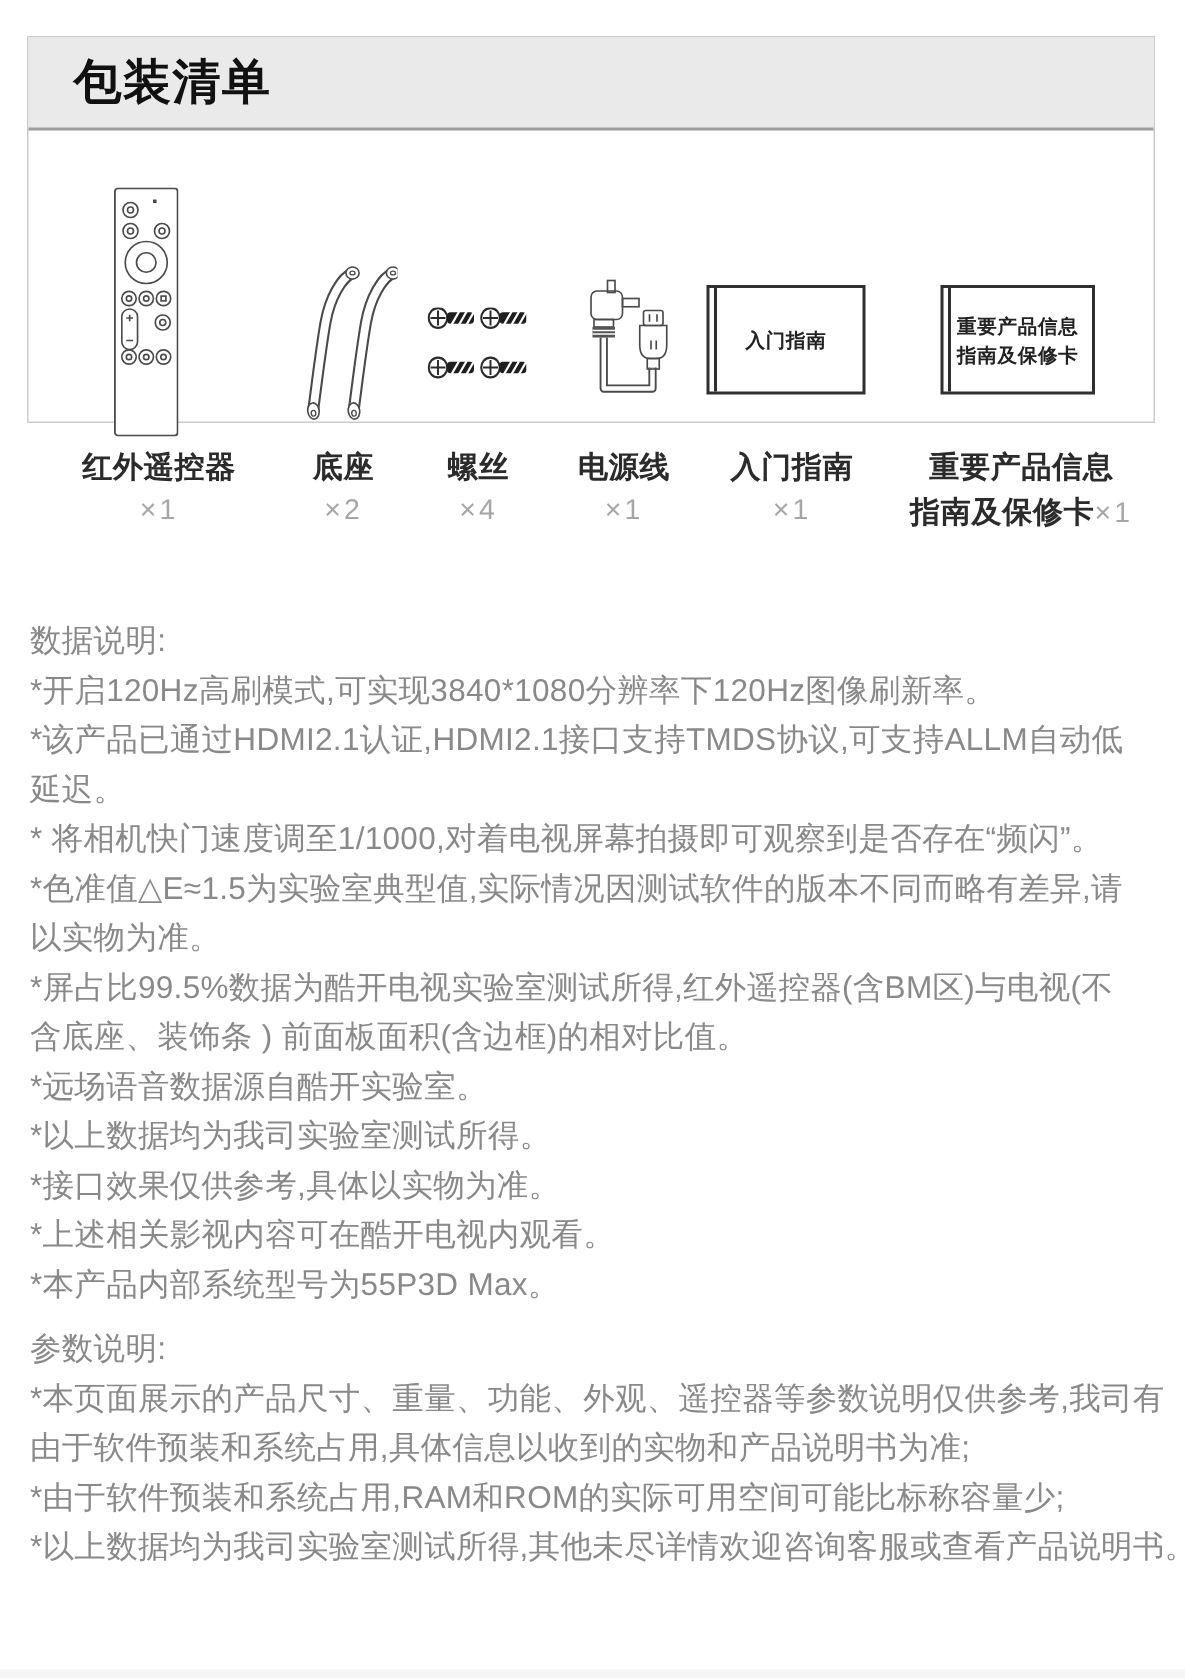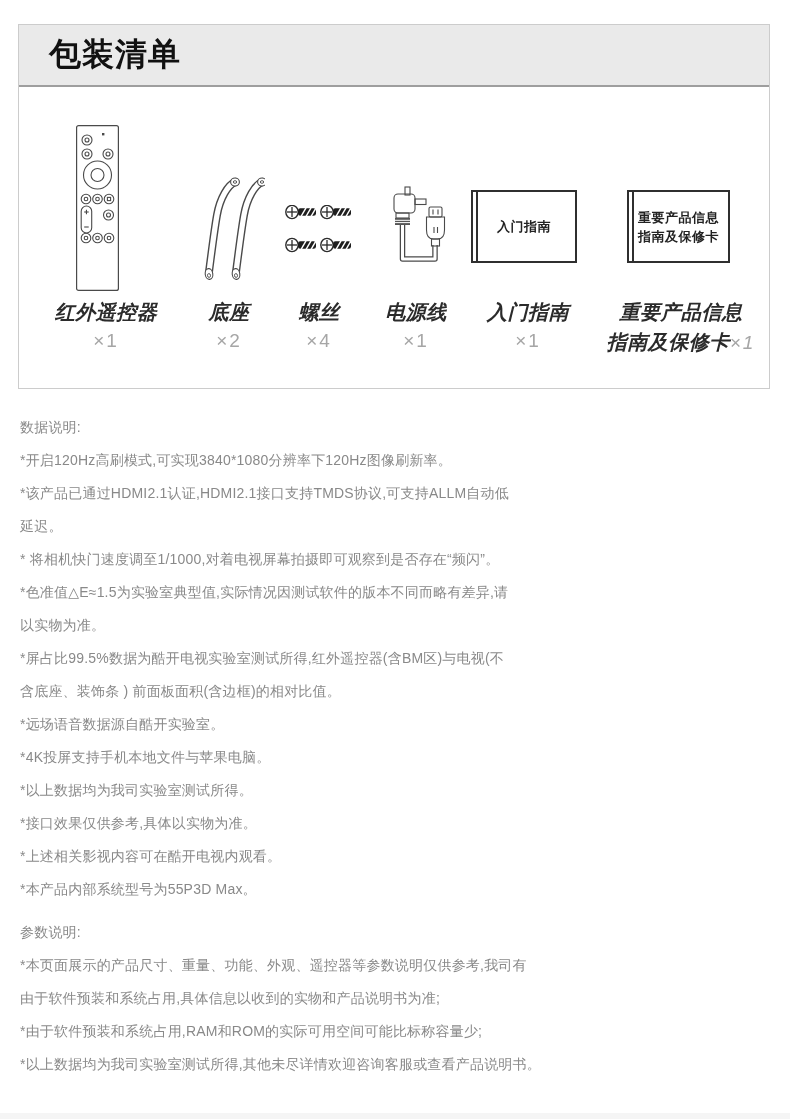--- a/index.html
+++ b/index.html
@@ -15,21 +15,21 @@
     --footer-bar:#f5f5f5;
   }
   *{margin:0;padding:0;box-sizing:border-box;}
   html,body{background:var(--page-bg);}
   body{
     width:790px;height:1119px;position:relative;overflow:hidden;
     font-family:"Liberation Sans","DejaVu Sans",sans-serif;
   }
   
   .pack-box{
-    position:absolute;left:18px;top:24px;width:752px;height:365px;
+    position:absolute;left:18px;top:24px;width:752px;height:258px;
     border:1px solid var(--box-border);background:#fff;
   }
   .pack-header{
     height:62px;background:var(--header-bg);
     border-bottom:2px solid var(--header-rule);
     display:flex;align-items:center;
   }
   .pack-title{
     font-size:32px;font-weight:bold;color:var(--title-color);
     padding-left:30px;letter-spacing:1px;
@@ -44,34 +44,34 @@
     content:"";position:absolute;left:3px;top:0;bottom:0;width:1.5px;background:#2f2f2f;
   }
   .booklet .bk-line{
     font-size:13px;font-weight:bold;color:#222;line-height:19px;letter-spacing:0.5px;
   }
   .item-label{
     position:absolute;top:272px;width:180px;text-align:center;
   }
   .item-name{
     font-size:20px;font-weight:bold;color:var(--item-name-color);
-    line-height:30px;letter-spacing:0.5px;font-style:italic;
+    line-height:30px;letter-spacing:0.5px;
   }
   .item-count{
     font-size:19px;color:var(--count-color);line-height:28px;letter-spacing:2px;
   }
   .item-label.wide{width:220px;}
   .count-inline{font-size:19px;font-weight:normal;color:var(--count-color);letter-spacing:2px;}
   
   .notes{
     position:absolute;left:20px;top:411px;width:752px;
   }
   .note-block.params{margin-top:10px;}
   .note-line{
-    font-size:14px;line-height:33px;color:var(--body-text-color);
+    font-size:21px;line-height:33px;color:var(--body-text-color);
     white-space:nowrap;letter-spacing:0.2px;
   }
   
   .footer-bar{
     position:absolute;left:0;top:1113px;width:790px;height:6px;background:var(--footer-bar);
   }
   
   .o{fill:none;stroke:#4a4a4a;stroke-width:1.1px;}
 </style>
 </head>
@@ -200,21 +200,20 @@
     <div>
         <div class="note-line">*开启120Hz高刷模式,可实现3840*1080分辨率下120Hz图像刷新率。</div>
         <div class="note-line">*该产品已通过HDMI2.1认证,HDMI2.1接口支持TMDS协议,可支持ALLM自动低</div>
         <div class="note-line">延迟。</div>
         <div class="note-line">* 将相机快门速度调至1/1000,对着电视屏幕拍摄即可观察到是否存在“频闪”。</div>
         <div class="note-line">*色准值△E≈1.5为实验室典型值,实际情况因测试软件的版本不同而略有差异,请</div>
         <div class="note-line">以实物为准。</div>
         <div class="note-line">*屏占比99.5%数据为酷开电视实验室测试所得,红外遥控器(含BM区)与电视(不</div>
         <div class="note-line">含底座、装饰条 ) 前面板面积(含边框)的相对比值。</div>
         <div class="note-line">*远场语音数据源自酷开实验室。</div>
-        <div class="note-line">*4K投屏支持手机本地文件与苹果电脑。</div>
         <div class="note-line">*以上数据均为我司实验室测试所得。</div>
         <div class="note-line">*接口效果仅供参考,具体以实物为准。</div>
         <div class="note-line">*上述相关影视内容可在酷开电视内观看。</div>
         <div class="note-line">*本产品内部系统型号为55P3D Max。</div>
       </div>
   </div>
   <div class="note-block params">
     <div class="note-line">参数说明:</div>
     <div>
         <div class="note-line">*本页面展示的产品尺寸、重量、功能、外观、遥控器等参数说明仅供参考,我司有</div>

